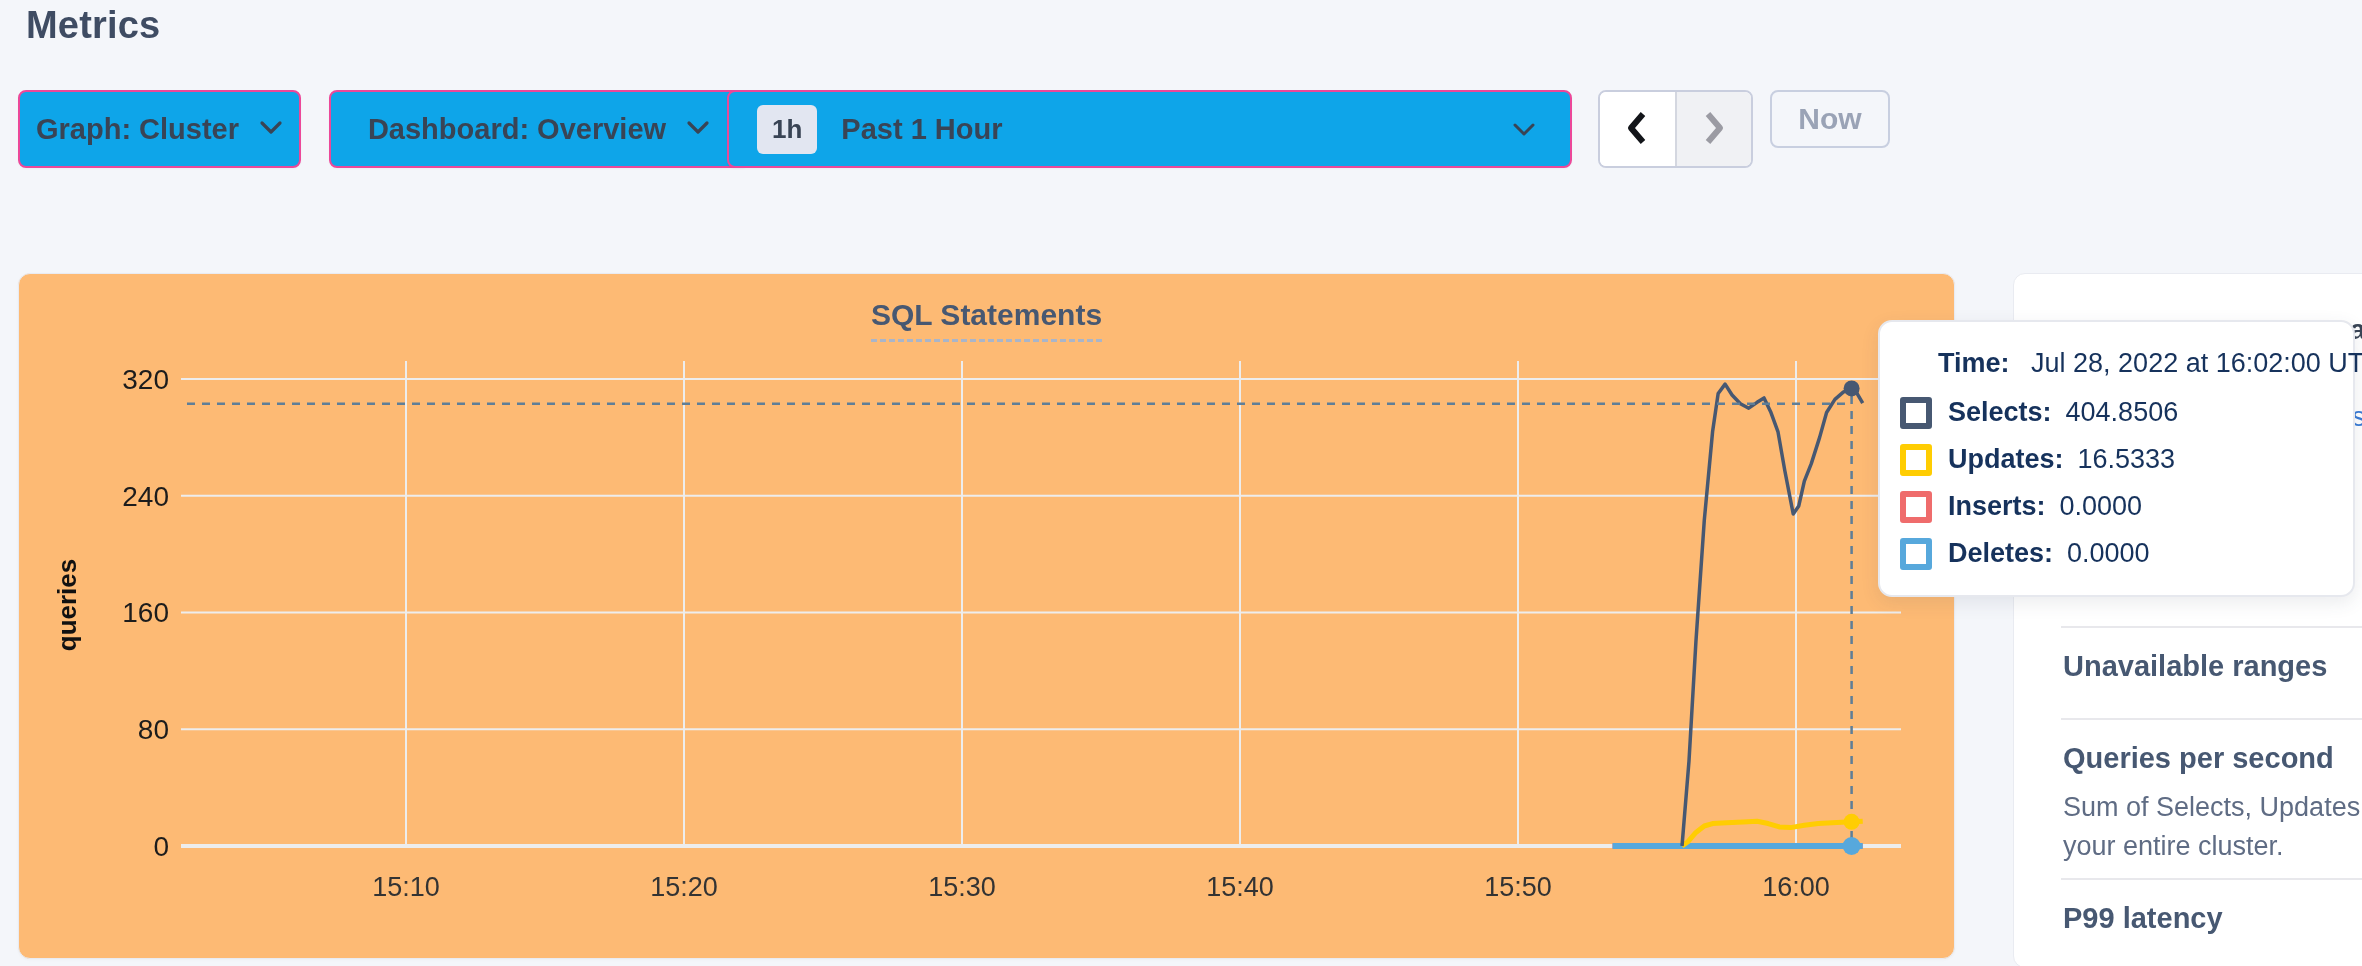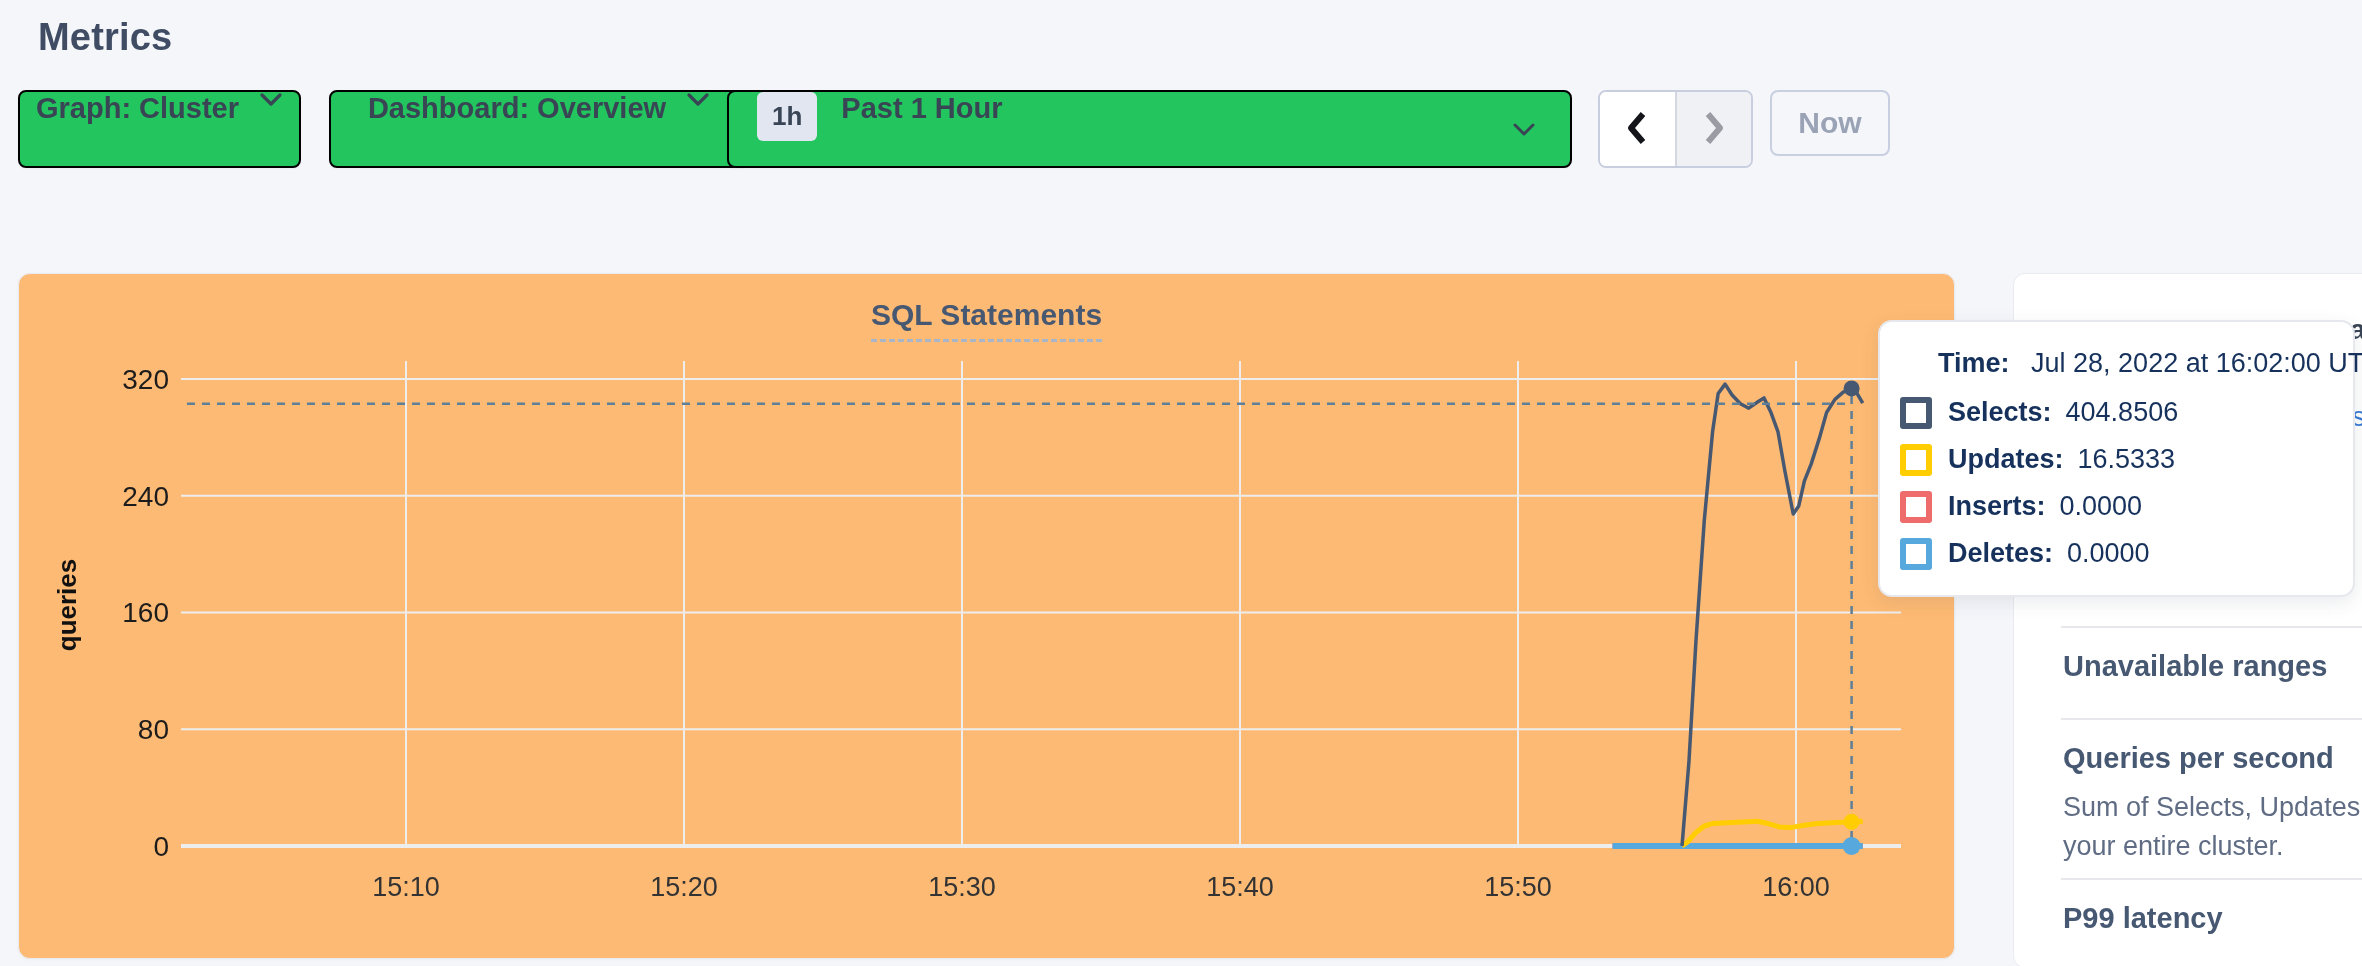--- a/index.html
+++ b/index.html
@@ -3,48 +3,48 @@
 <meta charset="utf-8">
 <style>
   html,body{margin:0;padding:0;}
   body{
     width:2362px;height:966px;position:relative;overflow:hidden;
     background:#f4f6fa;
     font-family:"Liberation Sans",sans-serif;
     color:#394455;
   }
   .page-title{
-    position:absolute;left:22px;top:0px;margin:16px;
+    position:absolute;left:22px;top:0px;margin:4px;
     font-size:38px;font-weight:600;color:#3f4c63;letter-spacing:.2px;
   }
   
   .ctl{
     position:absolute;top:90px;height:78px;box-sizing:border-box;
-    background:#22c55e;border:2px solid #000000;border-radius:8px;
-    display:flex;align-items:flex-start;cursor:pointer;
+    background:#0ea5e9;border:2px solid #ec4899;border-radius:8px;
+    display:flex;align-items:center;cursor:pointer;
     box-shadow:0 1px 2px rgba(40,50,70,.04);
   }
   .ctl .lbl{font-size:29px;font-weight:600;color:#394455;white-space:nowrap;}
   .dd-graph{left:18px;width:283px;justify-content:center;gap:20px;}
   .dd-dashboard{left:329px;width:420px;justify-content:center;gap:20px;}
   .time-sel{left:727px;width:845px;padding-left:28px;gap:24px;}
   .time-badge{
     background:#e2e6f1;border-radius:6px;padding:9px 15px;
     font-size:26px;font-weight:700;color:#394455;
   }
   .time-sel .chev{position:absolute;right:34px;top:30px;}
   .pager{
     position:absolute;left:1598px;top:90px;width:155px;height:78px;box-sizing:border-box;
     border:2px solid #c9cede;border-radius:8px;overflow:hidden;display:flex;
     background:#fff;
   }
   .pager-btn{flex:1;display:flex;align-items:center;justify-content:center;cursor:pointer;border:none;background:#fff;padding:0;}
   .pager-btn.disabled{background:#f0f1f4;border-left:2px solid #d4d7e0;cursor:default;}
   .now-btn{
-    position:absolute;left:1770px;top:90px;width:120px;height:66px;box-sizing:border-box;
+    position:absolute;left:1770px;top:90px;width:120px;height:58px;box-sizing:border-box;
     border:2px solid #c8cfe0;border-radius:8px;background:transparent;
     font-family:inherit;font-size:30px;font-weight:600;color:#9aa3b6;cursor:default;
   }
   
   .chart-card{
     position:absolute;left:18px;top:273px;width:1935px;height:684px;
     background:#fdba74;border:1px solid #e9ebf1;border-radius:12px;
     box-shadow:0 1px 3px rgba(40,50,70,.03);
   }
   .chart-title-wrap{position:absolute;left:0;top:24px;width:100%;text-align:center;z-index:2;}

